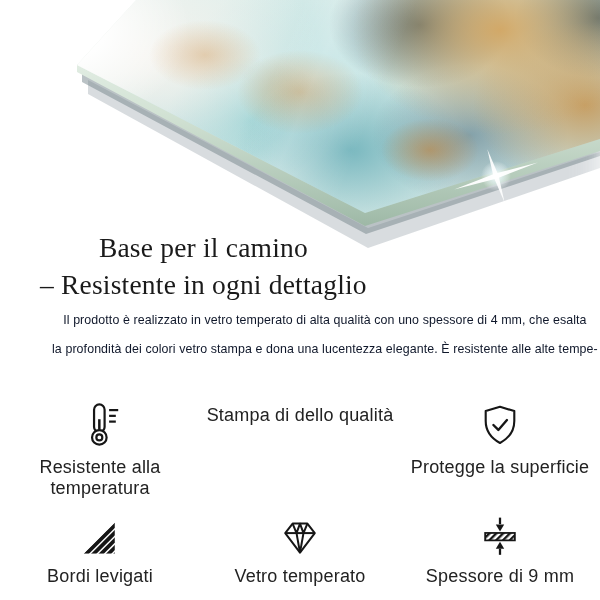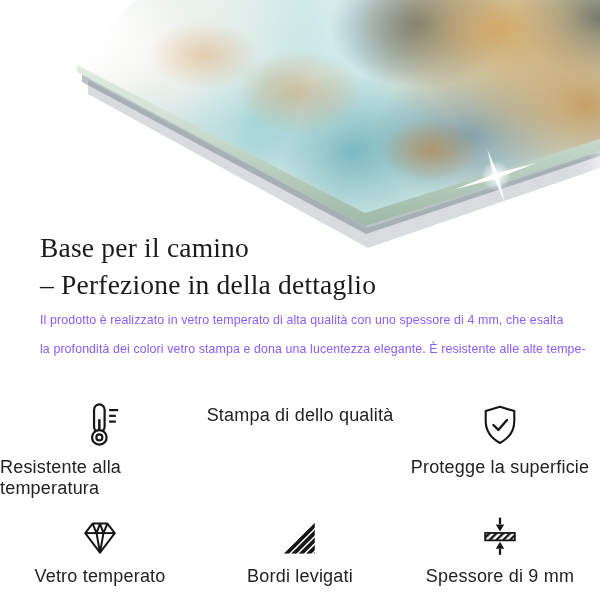--- a/index.html
+++ b/index.html
@@ -1,17 +1,17 @@
 <!DOCTYPE html>
 <html><head>
 <meta charset="utf-8">
 <style>
   html,body{margin:0;padding:0;background:#ffffff;}
   body{width:600px;height:600px;font-family:"Liberation Sans",sans-serif;overflow:hidden;}
-  .stage{position:relative;width:600px;height:544px;background:#fff;}
+  .stage{position:relative;width:600px;height:544px;background:#fff;text-align:center;}
 
   
   .hero{position:absolute;left:0;top:0;width:600px;height:300px;}
   .glass-shadow-soft{position:absolute;inset:0;
     clip-path:polygon(88px 80px,368px 228px,600px 152px,600px 168px,368px 248px,88px 94px);
     background:rgba(152,164,170,.38);filter:blur(14px);}
   .glass-shadow{position:absolute;inset:0;
     clip-path:polygon(82px 72px,366px 220px,600px 146px,600px 156px,366px 234px,82px 82px);
     background:rgba(118,133,140,.5);filter:blur(7px);}
   .glass-edge{position:absolute;inset:0;
@@ -35,21 +35,21 @@
       radial-gradient(120px 90px at 250px 120px,rgba(140,205,208,.8),transparent 70%),
       radial-gradient(170px 120px at 320px 60px,rgba(190,226,226,.9),transparent 75%),
       radial-gradient(140px 100px at 170px 140px,rgba(176,214,216,.85),transparent 75%),
       linear-gradient(120deg,#e9f4f1 0%,#d7ebe8 45%,#c2dede 100%);}
   .sparkle{position:absolute;left:450px;top:138px;}
 
   
   .title{position:absolute;left:40px;top:229px;margin:0;
     font-family:"Liberation Serif","DejaVu Serif",serif;font-weight:400;
     font-size:27.5px;line-height:37px;color:#1a1a1a;letter-spacing:.2px;}
-  .desc{position:absolute;left:40px;top:306px;color:#8b5cf6;
+  .desc{position:absolute;left:52px;top:306px;color:#0f172a;
     font-size:12.4px;line-height:29px;letter-spacing:.1px;}
   .desc div{white-space:nowrap;}
 
   
   .features{position:absolute;left:0;top:396px;width:600px;
     display:grid;grid-template-columns:repeat(3,1fr);row-gap:16px;}
   .cell{display:flex;flex-direction:column;align-items:center;}
   .iconslot{display:flex;align-items:flex-end;justify-content:center;height:52px;}
   .row2 .iconslot{height:42px;}
   .flabel{margin-top:9px;font-size:18px;color:#222;letter-spacing:.2px;}
@@ -81,21 +81,21 @@
       <g transform="rotate(-18 46 38)">
         <circle cx="46" cy="38" r="15" fill="url(#glow)"></circle>
         <polygon points="2,38 46,35.4 90,38 46,40.6" fill="#ffffff" opacity="0.95"></polygon>
         <polygon points="46,10 48.6,38 46,66 43.4,38" fill="#ffffff" opacity="0.9"></polygon>
       </g>
     </svg>
   </div>
 
   <h1 class="title">
     <span>Base per il camino</span><br>
-    <span>– Perfezione in della dettaglio</span>
+    <span>– Resistente in ogni dettaglio</span>
   </h1>
 
   <div class="desc">
     <div>Il prodotto è realizzato in vetro temperato di alta qualità con uno spessore di 4 mm, che esalta</div>
     <div>la profondità dei colori vetro stampa e dona una lucentezza elegante. È resistente alle alte tempe-</div>
   </div>
 
   <div class="features">
 
     <div class="cell">
@@ -122,49 +122,49 @@
         <svg class="ico" width="44" height="46" viewBox="0 0 48 48" stroke-linejoin="round">
           <path d="M24 4.2 L39.6 8.8 V19.6 C39.6 30.2 33.2 38.6 24 43.6 C14.8 38.6 8.4 30.2 8.4 19.6 V8.8 Z"></path>
           <path d="M16.8 24 L22.2 29.4 L31.6 18.6" stroke-width="2.6" stroke-linecap="round"></path>
         </svg>
       </div>
       <div class="flabel">Protegge la superficie</div>
     </div>
 
     <div class="cell row2">
       <div class="iconslot">
-        <svg class="ico" width="42" height="40" viewBox="0 0 48 46" stroke-width="2.1" stroke-linejoin="round">
-          <polygon points="7,18.5 15.5,7.5 32.5,7.5 41,18.5 24,41"></polygon>
-          <line x1="7" y1="18.5" x2="41" y2="18.5"></line>
-          <polyline points="15.5,7.5 20,18.5 24,7.7 28,18.5 32.5,7.5"></polyline>
-          <line x1="20" y1="18.5" x2="24" y2="41"></line>
-          <line x1="28" y1="18.5" x2="24" y2="41"></line>
-        </svg>
-      </div>
-      <div class="flabel">Vetro temperato</div>
-    </div>
-
-    <div class="cell row2">
-      <div class="iconslot">
         <svg width="40" height="38" viewBox="0 0 48 46">
           <defs>
               <clipPath id="tri">
                 <polygon points="4,42 42,4 42,42"></polygon>
               </clipPath>
             </defs>
           <g clip-path="url(#tri)" stroke="#161616" stroke-width="4.6">
             <line x1="4" y1="45.5" x2="48" y2="1.5"></line>
             <line x1="13" y1="45.5" x2="48" y2="10.5"></line>
             <line x1="22" y1="45.5" x2="48" y2="19.5"></line>
             <line x1="31" y1="45.5" x2="48" y2="28.5"></line>
             <line x1="40" y1="45.5" x2="48" y2="37.5"></line>
           </g>
         </svg>
       </div>
       <div class="flabel">Bordi levigati</div>
+    </div>
+
+    <div class="cell row2">
+      <div class="iconslot">
+        <svg class="ico" width="42" height="40" viewBox="0 0 48 46" stroke-width="2.1" stroke-linejoin="round">
+          <polygon points="7,18.5 15.5,7.5 32.5,7.5 41,18.5 24,41"></polygon>
+          <line x1="7" y1="18.5" x2="41" y2="18.5"></line>
+          <polyline points="15.5,7.5 20,18.5 24,7.7 28,18.5 32.5,7.5"></polyline>
+          <line x1="20" y1="18.5" x2="24" y2="41"></line>
+          <line x1="28" y1="18.5" x2="24" y2="41"></line>
+        </svg>
+      </div>
+      <div class="flabel">Vetro temperato</div>
     </div>
 
     <div class="cell row2">
       <div class="iconslot">
         <svg width="42" height="42" viewBox="0 0 48 48">
           <defs>
             <pattern id="hatch" patternUnits="userSpaceOnUse" width="5.5" height="5.5" patternTransform="rotate(45)">
               <rect width="2.7" height="5.5" fill="#161616"></rect>
             </pattern>
           </defs>

